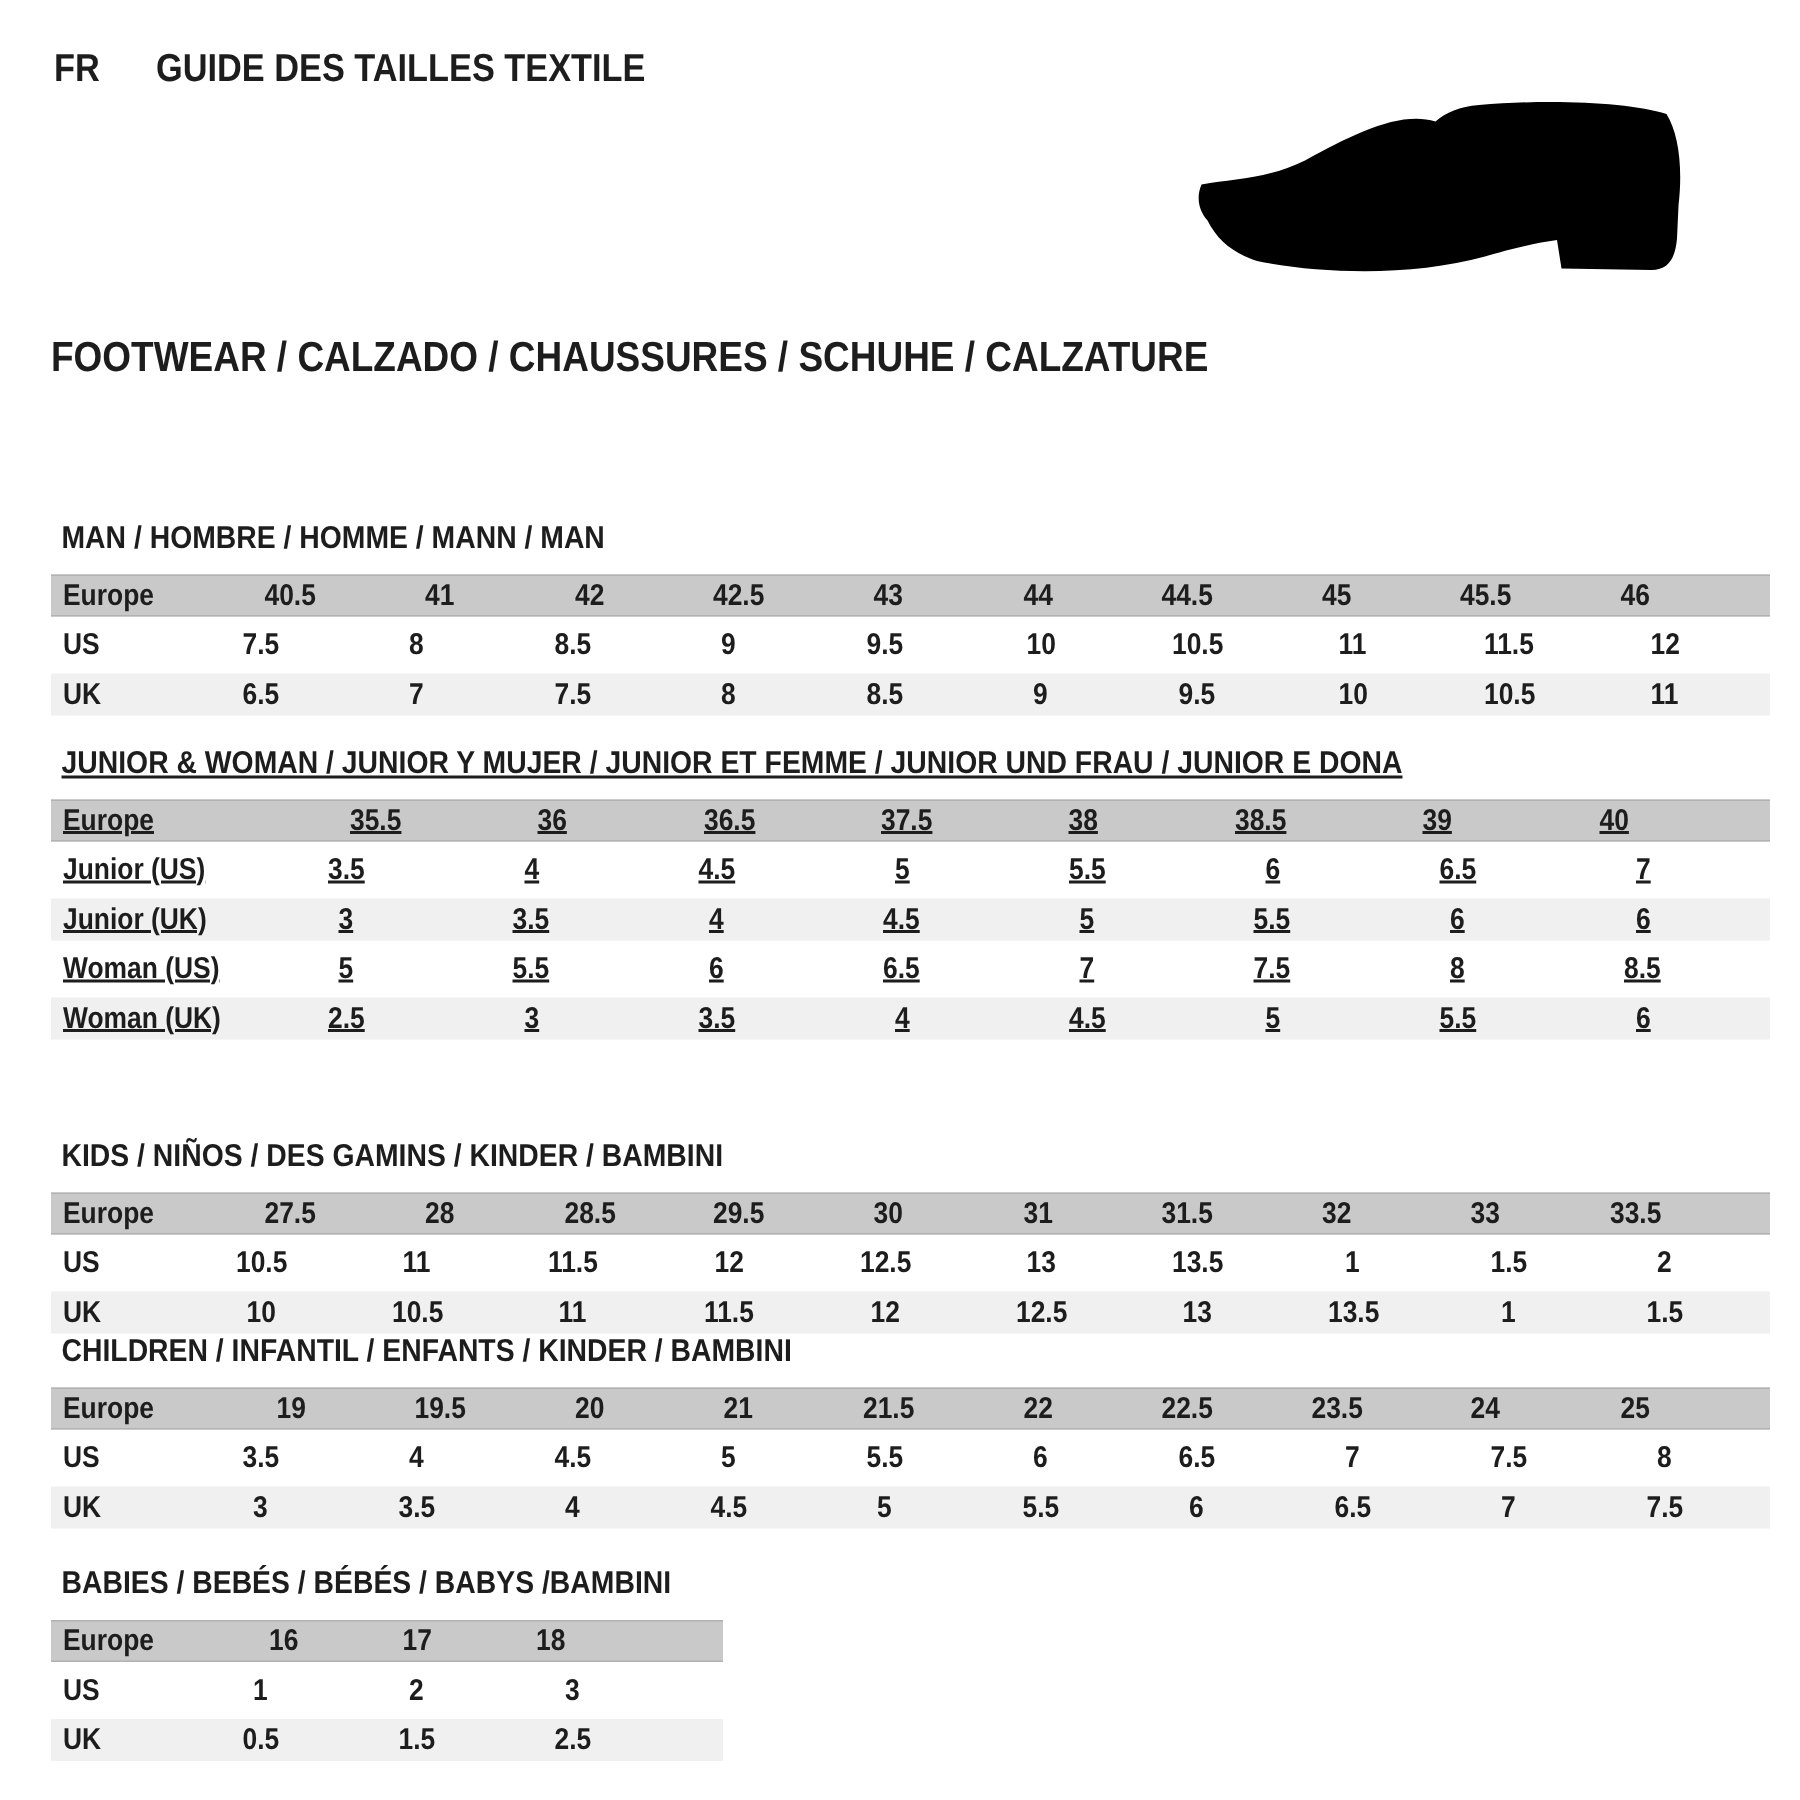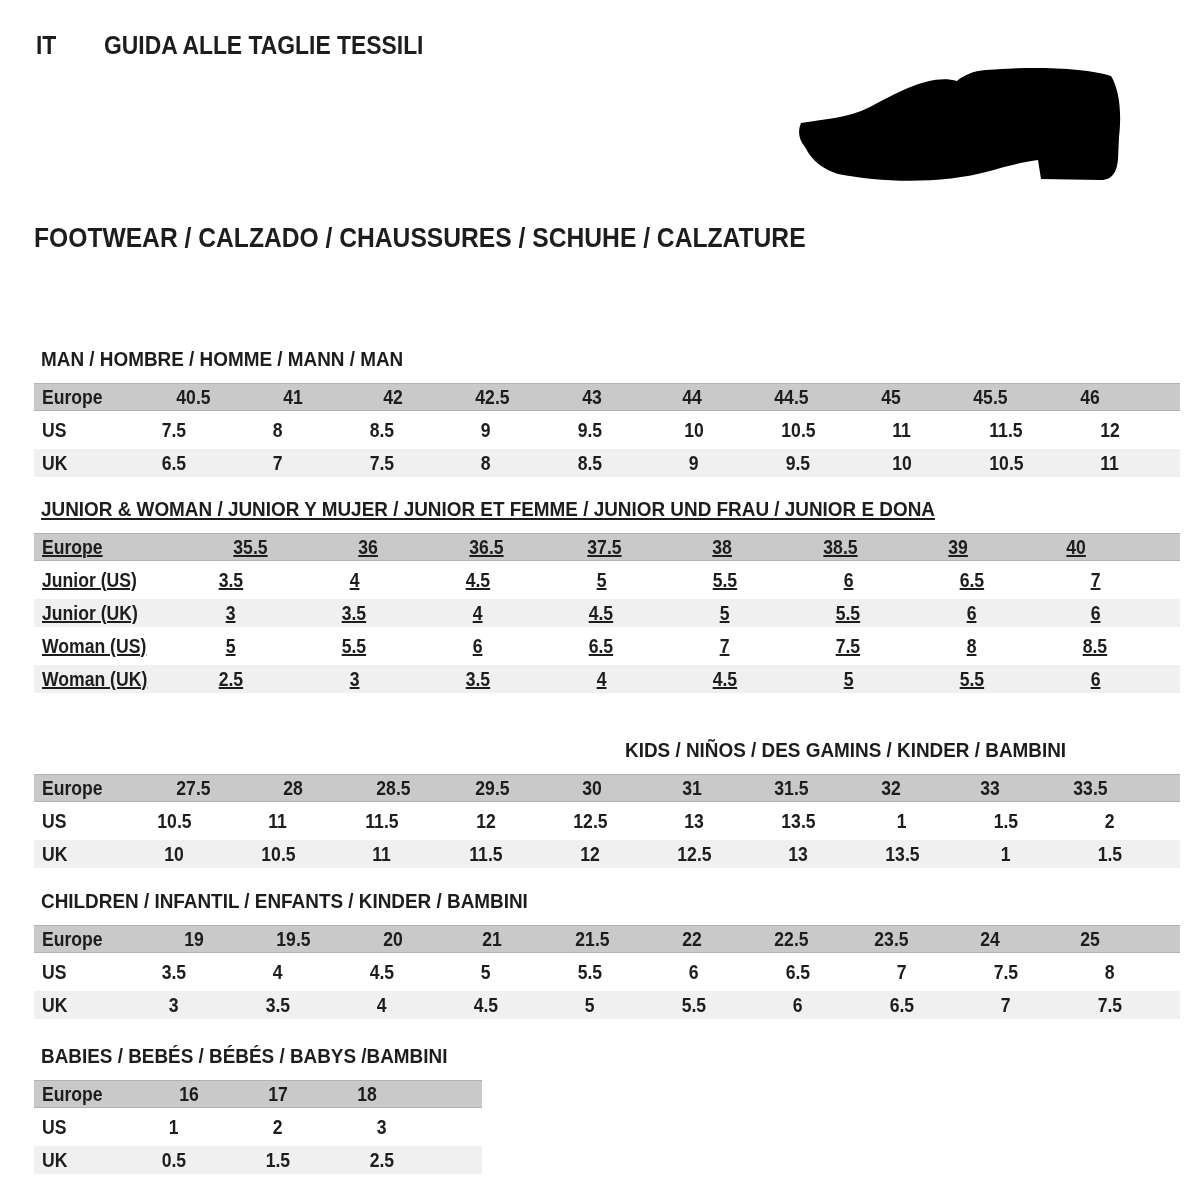--- a/index.html
+++ b/index.html
@@ -36,21 +36,21 @@
   }
 
   
   .shoe{position:absolute;left:798px;top:66px;width:340px;height:122px;}
   .shoe svg{display:block;width:100%;height:100%;}
 
   
   .size-section{position:absolute;left:34px;width:1146px;}
   .sec-man{top:347px;}
   .sec-junior-woman{top:497px;text-decoration:underline;}
-  .sec-kids{top:738px;text-align:right;}
+  .sec-kids{top:759px;}
   .sec-children{top:889px;}
   .sec-babies{top:1044px;width:448px;}
 
   .sec-title{
     font-size:21px;font-weight:700;white-space:nowrap;
     margin:0 0 12px 7px;
     transform:scaleX(.9);transform-origin:left center;
   }
 
   .g-row{display:grid;height:28px;margin-bottom:5px;align-items:stretch;}
@@ -70,22 +70,22 @@
   .cell.label{justify-content:flex-start;padding-left:8px;}
   .cell.label span{transform-origin:left center;}
 </style>
 </head>
 <body>
 
 <div class="page">
 
   <div class="lang-block" id="langs">
       <div class="lang-row">
-        <span class="lang-code">IT</span>
-        <span class="lang-title">GUIDA ALLE TAGLIE TESSILI</span>
+        <span class="lang-code">FR</span>
+        <span class="lang-title">GUIDE DES TAILLES TEXTILE</span>
       </div>
     </div>
 
   <div class="shoe">
     <svg viewBox="0 0 340 120" preserveAspectRatio="xMidYMid meet" aria-hidden="true">
       <path fill="var(--icon)" d="
         M3,56
         C0,63 0,72 7,80
         C14,94 25,102 40,107
         C85,116 145,117 192,104

